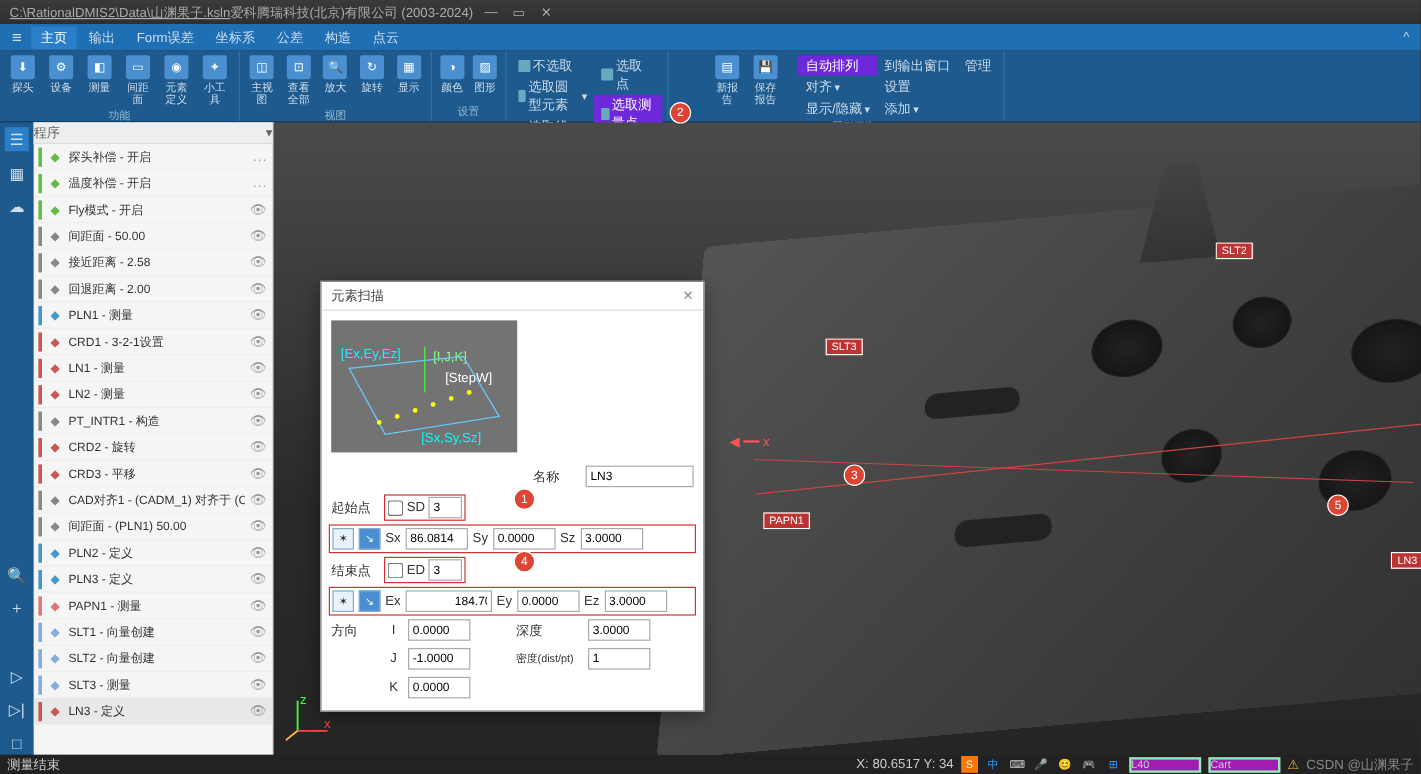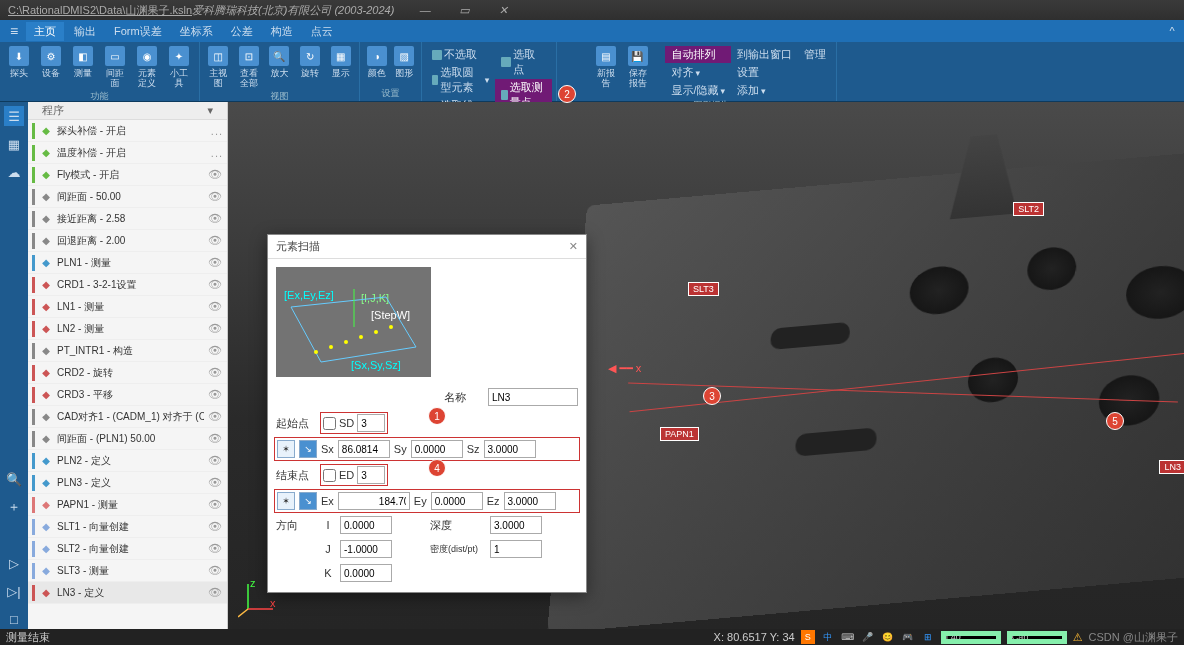--- a/index.html
+++ b/index.html
@@ -3,54 +3,54 @@
 <meta charset="utf-8">
 <style>
 * { margin: 0; padding: 0; box-sizing: border-box; font-family: "Microsoft YaHei", Arial, sans-serif; font-size: 11px; }
 body { width: 1184px; height: 645px; background: #2b2b2b; overflow: hidden; position: relative; }
 
 
 .titlebar { height: 20px; background: linear-gradient(#3a3a3a,#2f2f2f); display: flex; align-items: center; padding: 0 8px; color: #aaa; }
 .titlebar .path { flex: 0 0 auto; text-decoration: underline; }
 .titlebar .center { flex: 1; text-align: center; display: flex; justify-content: center; align-items: center; gap: 4px; }
 .titlebar .logo { width: 16px; height: 16px; background: #d43; border-radius: 3px; display: inline-flex; align-items: center; justify-content: center; color: #fff; font-weight: bold; font-size: 9px; }
-.titlebar .right { display: flex; gap: 23px; align-items: center; font-style: italic; }
+.titlebar .right { display: flex; gap: 7px; align-items: center; }
 .winbtn { width: 16px; text-align: center; cursor: pointer; }
 
 
 .menubar { height: 22px; background: #1f6fb5; display: flex; align-items: center; padding: 0 4px; color: #cde; gap: 2px; }
 .menubar .mitem { padding: 2px 8px; cursor: pointer; }
 .menubar .mitem.active { background: #2a7fc8; color: #fff; }
 .hamburger { width: 20px; font-size: 14px; text-align: center; }
 
 
 .ribbon { height: 60px; background: #1e5a8e; display: flex; color: #cde; border-bottom: 1px solid #0d3a5e; }
 .rgroup { border-right: 1px solid #2a6fa5; padding: 2px 4px 0 4px; display: flex; flex-direction: column; }
 .rbuttons { display: flex; gap: 2px; flex: 1; align-items: flex-start; }
 .rbtn { display: flex; flex-direction: column; align-items: center; width: 30px; padding: 2px; cursor: pointer; }
 .rbtn .ic { width: 20px; height: 20px; background: #4a90d0; border-radius: 2px; margin-bottom: 2px; display: flex; align-items: center; justify-content: center; font-size: 10px; color: #fff; }
 .rbtn .lbl { font-size: 9px; text-align: center; line-height: 10px; }
 .rlabel { font-size: 9px; text-align: center; color: #9bc; padding-bottom: 1px; }
 .rstack { display: flex; flex-direction: column; gap: 1px; padding-top: 2px; }
 .rstack-item { font-size: 9px; padding: 1px 6px; cursor: pointer; display: flex; align-items: center; gap: 2px; }
 .rstack-item .dot { width: 10px; height: 10px; background: #6ab; border-radius: 1px; }
-.rstack-item.highlight { background: #701a75; color: #fff; }
+.rstack-item.highlight { background: #6d28d9; color: #fff; }
 .callout { position: absolute; width: 18px; height: 18px; background: #d43; border-radius: 50%; color: #fff; display: flex; align-items: center; justify-content: center; font-size: 10px; border: 1px solid #fff; z-index: 5; }
 
 
 .mainarea { position: absolute; top: 102px; left: 0; right: 0; bottom: 16px; display: flex; }
 
 
 .vtoolbar { width: 28px; background: #1e5a8e; display: flex; flex-direction: column; align-items: center; padding-top: 4px; gap: 8px; color: #cde; }
 .vtoolbar .vbtn { width: 20px; height: 20px; display: flex; align-items: center; justify-content: center; cursor: pointer; font-size: 13px; }
 .vtoolbar .spacer { flex: 1; }
 
 
 .progpanel { width: 200px; background: #f5f5f5; border-right: 1px solid #ccc; display: flex; flex-direction: column; }
-.proghdr { height: 18px; background: #eee; border-bottom: 1px solid #ddd; display: flex; align-items: center; padding: 0 14px; color: #666; font-size: 10px; justify-content: space-between; }
+.proghdr { height: 18px; background: #eee; border-bottom: 1px solid #ddd; display: flex; align-items: center; padding: 0 0; color: #666; font-size: 10px; justify-content: space-between; }
 .proglist { flex: 1; overflow: hidden; }
 .progitem { height: 22px; display: flex; align-items: center; padding: 0 4px; border-bottom: 1px solid #eee; gap: 4px; cursor: pointer; }
 .progitem.sel { background: #e8e8e8; }
 .progitem .bar { width: 3px; height: 16px; }
 .progitem .pic { width: 14px; height: 14px; display: flex; align-items: center; justify-content: center; font-size: 10px; }
 .progitem .ptxt { flex: 1; font-size: 10px; color: #333; white-space: nowrap; overflow: hidden; }
 .progitem .pmore { color: #999; font-size: 11px; letter-spacing: 1px; }
 
 
 .viewport { flex: 1; background: linear-gradient(#4a4a4a,#2a2a2a 60%,#252525); position: relative; overflow: hidden; }
@@ -77,21 +77,21 @@
 .formrow .flbl { width: 40px; }
 .formrow input[type=text] { border: 1px solid #aaa; height: 18px; padding: 0 3px; font-size: 10px; }
 .formrow.boxed { border: 1px solid #c33; margin: 0 6px; padding: 2px 2px; }
 .sdbox { border: 1px solid #c33; padding: 1px 2px; display: inline-flex; gap: 3px; align-items: center; }
 .icbtn { width: 18px; height: 18px; border: 1px solid #8ac; background: #e8f2fb; display: inline-flex; align-items: center; justify-content: center; font-size: 9px; cursor: pointer; }
 .icbtn.sel { background: #4a90d0; color: #fff; }
 
 
 .statusbar { position: absolute; bottom: 0; left: 0; right: 0; height: 16px; background: #222; color: #ccc; display: flex; align-items: center; padding: 0 6px; font-size: 10px; }
 .statusbar .sright { margin-left: auto; display: flex; gap: 6px; align-items: center; }
-.statusbar input { background: #000000; border: 5px solid #86efac; color: #ccc; height: 13px; width: 60px; font-size: 9px; }
+.statusbar input { background: #a21caf; border: 2px solid #86efac; color: #ccc; height: 13px; width: 60px; font-size: 9px; }
 .chip { width: 14px; height: 14px; display: inline-flex; align-items: center; justify-content: center; font-size: 9px; }
 </style>
 </head>
 <body>
 
 <div class="titlebar">
   <span class="path">C:\RationalDMIS2\Data\山渊果子.ksln</span>
   <div class="right">
     <span>爱科腾瑞科技(北京)有限公司 (2003-2024)</span>
     <span class="winbtn">—</span>
@@ -404,21 +404,21 @@
       <div class="hole" style="left:560px;top:120px;width:70px;height:55px"></div>
 
       <div class="hole" style="left:400px;top:200px;width:50px;height:45px"></div>
       <div class="hole" style="left:530px;top:230px;width:60px;height:50px"></div>
       <div class="slot" style="left:200px;top:150px;width:80px;height:22px"></div>
       <div class="slot" style="left:230px;top:260px;width:80px;height:22px"></div>
       <div style="position:absolute;left:380px;top:-40px;width:70px;height:90px;background:linear-gradient(#444,#333);clip-path:polygon(30% 0,70% 0,100% 100%,0 100%)"></div>
     </div>
     <div class="tag3d" style="right:140px;top:100px">SLT2</div>
     <div class="tag3d" style="left:460px;top:180px">SLT3</div>
-    <div class="tag3d" style="left:432px;top:325px">PAPN1</div>
+    <div class="tag3d" style="left:408px;top:325px">PAPN1</div>
     <div class="tag3d" style="right:-2px;top:358px">LN3</div>
     <div class="guideline" style="left:400px;top:290px;width:550px;transform:rotate(2deg)"></div>
     <div class="guideline" style="left:400px;top:280px;width:560px;transform:rotate(-6deg)"></div>
     <div class="callout" style="left:475px;top:285px">3</div>
     <div class="callout" style="right:60px;top:310px">5</div>
     <svg class="axis" viewBox="0 0 40 40">
       <line x1="10" y1="30" x2="10" y2="5" stroke="#4f4" stroke-width="1.5"></line>
         <text x="12" y="8" fill="#4f4" font-size="7">z</text>
       <line x1="10" y1="30" x2="35" y2="30" stroke="#f44" stroke-width="1.5"></line>
         <text x="32" y="28" fill="#f44" font-size="7">x</text>

